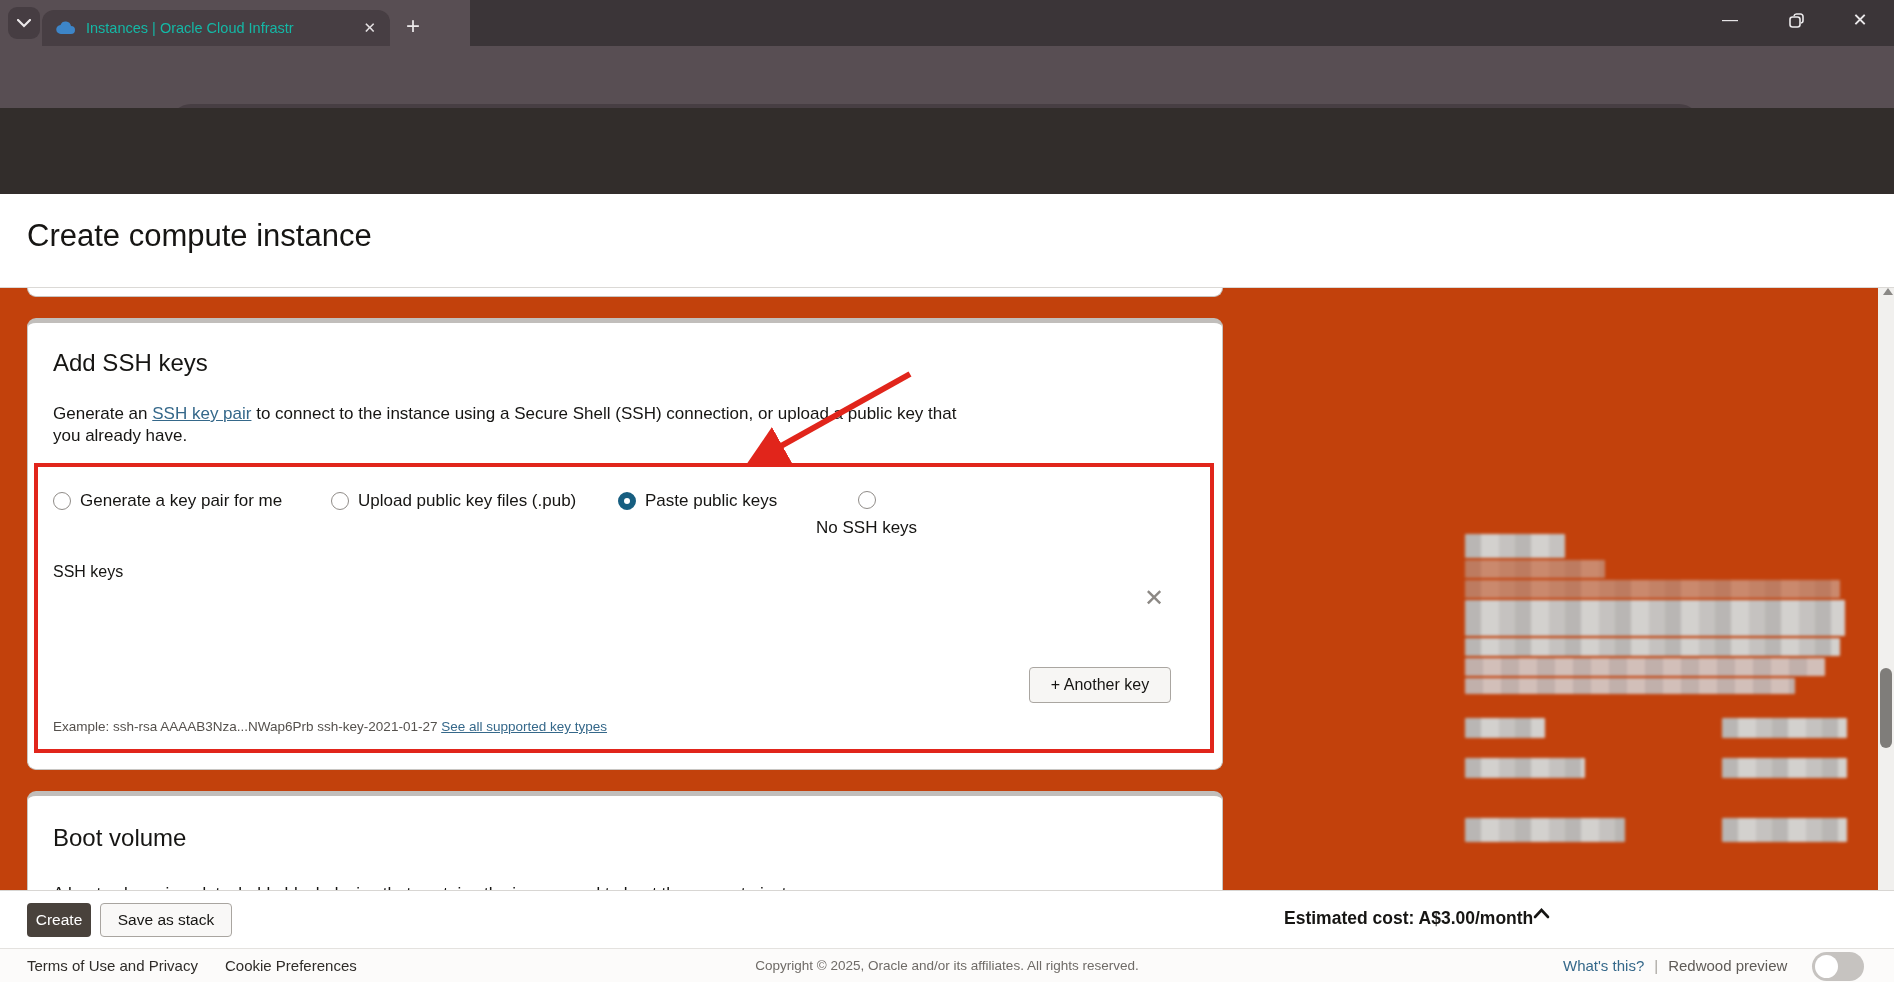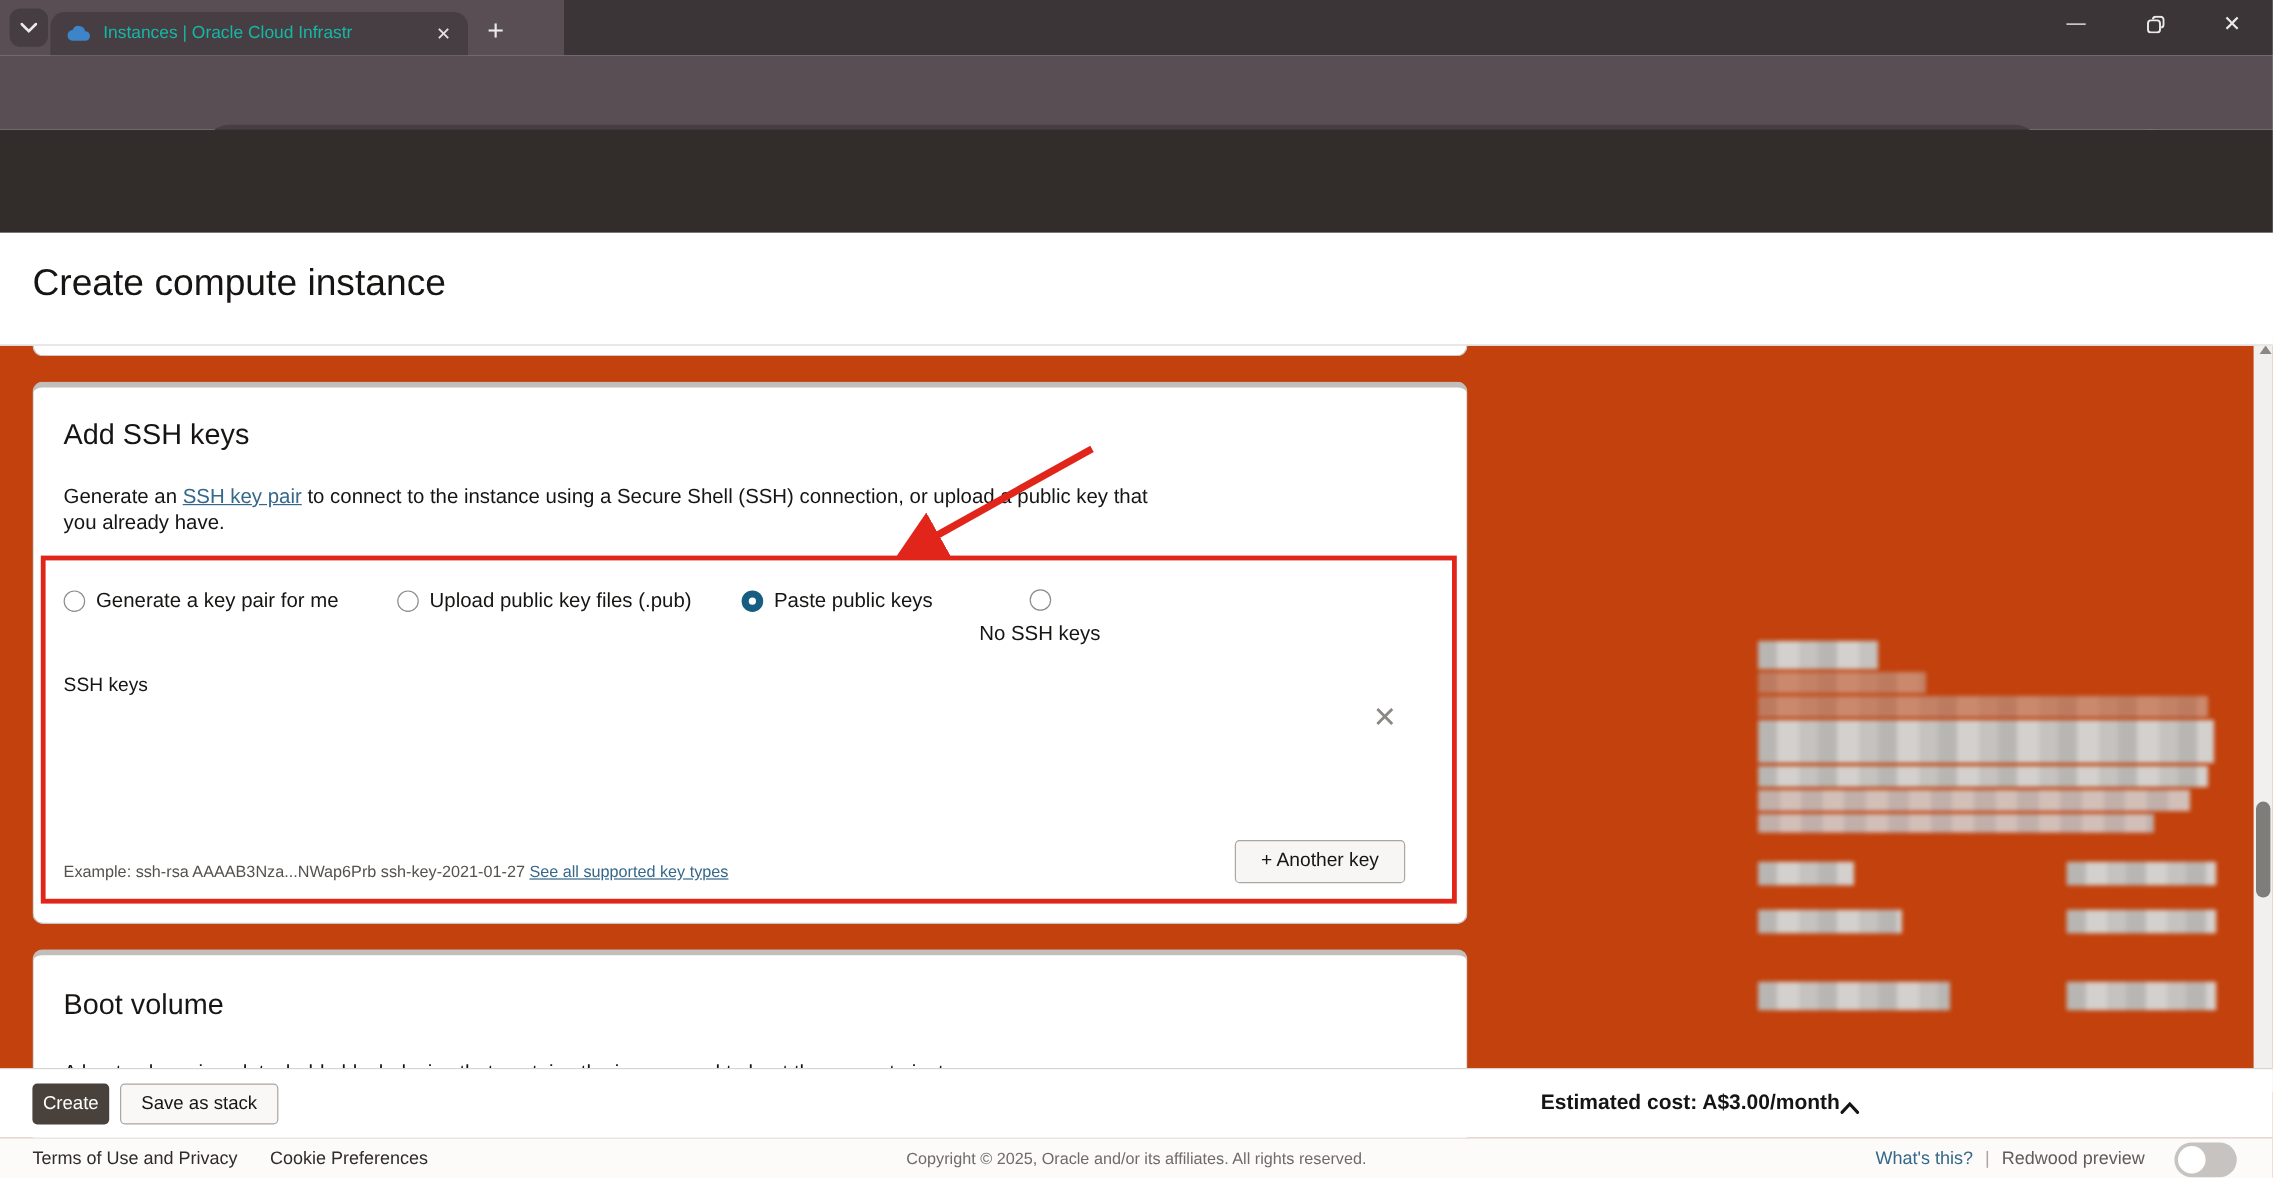--- a/index.html
+++ b/index.html
@@ -72,21 +72,21 @@
   .radio-item.checked .rb::after { content:""; position:absolute; left:4px; top:4px; width:6px; height:6px; border-radius:50%; background:#fff; }
 
   #ssh-label { position:absolute; left:25px; top:240px; font-size:16px; color:#161513; }
   #ssh-input { position:absolute; left:25px; top:263px; width:1071px; height:47px; background:#fff;
     border:2px solid #1c5d7d; border-radius:10px; display:flex; align-items:center; padding:0 14px;
     font-size:15.5px; color:#161513; }
   #input-clear { position:absolute; left:1113px; top:262px; width:26px; height:26px; color:#8c8884;
     font-size:24px; font-weight:300; display:flex; align-items:center; justify-content:center; }
   #another-key-btn { position:absolute; left:1001px; top:344px; width:142px; height:36px; background:#f7f6f4;
     border:1px solid #aaa6a1; border-radius:4px; font-size:16px; color:#161513;
-    display:flex; align-items:center; justify-content:center; font-family:"Liberation Sans",sans-serif;margin-top:33px; }
+    display:flex; align-items:center; justify-content:center; font-family:"Liberation Sans",sans-serif; }
   #example-line { position:absolute; left:25px; top:396px; font-size:13.5px; color:#55514d; }
   #example-line a { font-size:13.5px; }
 
   
   #anno-rect { left:34px; top:175px; width:1180px; height:290px; border:4px solid #e1251b; z-index:4; }
   #anno-arrow { left:0; top:0; z-index:4; pointer-events:none; }
 
   
   .mosaic { position:absolute; filter:blur(1.6px); border-radius:1px;
     background-image:repeating-linear-gradient(90deg, rgba(110,106,102,.30) 0 16px, rgba(190,186,182,.22) 16px 34px, rgba(150,146,142,.30) 34px 50px),
@@ -103,21 +103,21 @@
   #sb-down { top:608px; border-top:7px solid #8a8885; }
 
   
   #actionbar { left:0; top:890px; width:1894px; height:58px; background:#fff; border-top:1px solid #d8d6d3; z-index:6; }
   #create-btn { position:absolute; left:27px; top:12px; width:64px; height:34px; background:#49423c; color:#fff;
     border:none; border-radius:4px; font-size:15.5px; font-family:"Liberation Sans",sans-serif; }
   #save-stack-btn { position:absolute; left:100px; top:12px; width:132px; height:34px; background:#f9f8f7;
     color:#161513; border:1px solid #a9a5a0; border-radius:4px; font-size:15.5px; font-family:"Liberation Sans",sans-serif; }
   #cancel-link { position:absolute; left:252px; top:19px; font-size:16.5px;margin-top:48px; }
   #est-cost { position:absolute; left:1284px; top:17px; font-size:17.5px; font-weight:700; color:#161513;
-    display:flex; align-items:flex-end; gap:0; }
+    display:flex; align-items:flex-start; gap:0; }
 
   
   #footer { left:0; top:948px; width:1894px; height:34px; background:#fcfbfa; border-top:1px solid #e4e2df; z-index:6; }
   .foot-link { position:absolute; top:8px; font-size:15px; color:#2f2c29; }
   #copyright { position:absolute; left:0; right:0; top:9px; text-align:center; font-size:13.5px; color:#6f6b67; }
   #foot-right { position:absolute; left:1563px; top:8px; font-size:15px; display:flex; gap:10px; align-items:center; }
   #redwood-label { color:#5f5b57; } .pipe { color:#a9a5a0; }
   #redwood-toggle { position:absolute; left:1812px; top:3px; width:52px; height:29px; background:#c6c3c0; border-radius:15px; }
   #redwood-toggle i { position:absolute; left:3px; top:3px; width:23px; height:23px; border-radius:50%; background:#fff; }
 </style>

